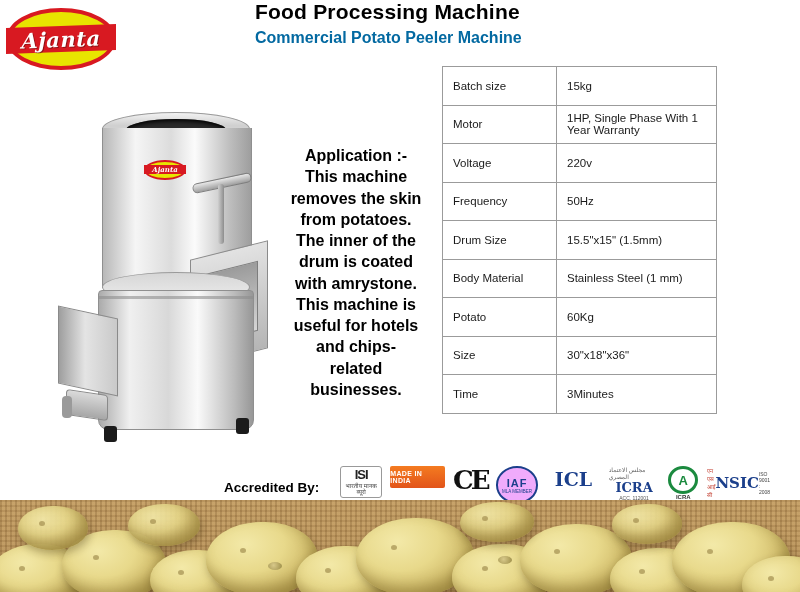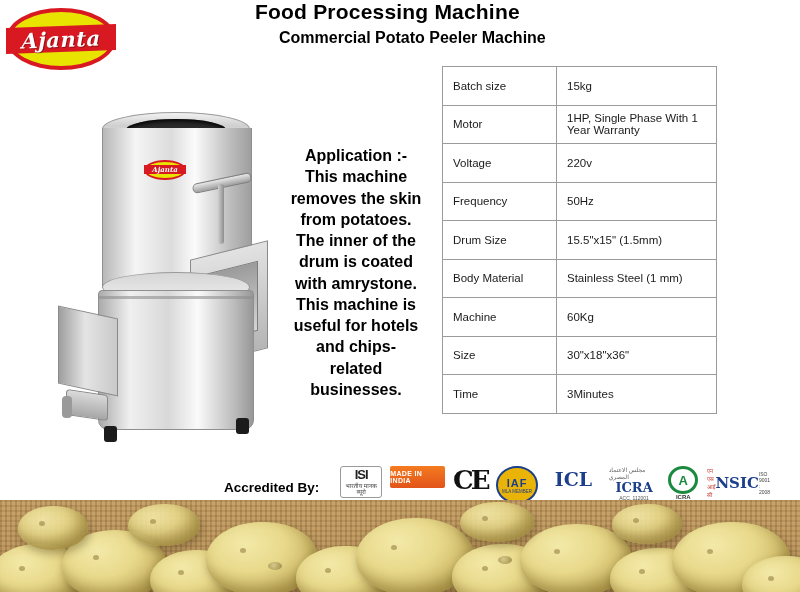--- a/index.html
+++ b/index.html
@@ -72,22 +72,21 @@
     font-weight: bold;
     color: #000000;
     letter-spacing: 0.2px;
   }
   .title-sub {
     position: absolute;
     left: 255px;
     top: 29px;
     font-size: 16px;
     font-weight: bold;
-    color: #000000;
-    margin-left: 24px;
+    color: #0369a1;
   }
 
   
   .machine {
     position: absolute;
     left: 40px;
     top: 100px;
     width: 240px;
     height: 350px;
   }
@@ -334,21 +333,21 @@
     border-radius: 2px;
     color: #fff; font-size: 7px; font-weight: bold; letter-spacing: .3px;
   }
   .bdg-ce {
     width: 40px; height: 28px;
     color: #111; font-size: 26px; font-weight: bold;
     font-family: "DejaVu Serif", serif; letter-spacing: -3px;
   }
   .bdg-iaf {
     width: 44px; height: 34px; border-radius: 50%;
-    border: 2px solid #1b3f8b; background: #eab308;
+    border: 2px solid #1b3f8b; background: #f0abfc;
     flex-direction: column; color: #1b3f8b;
   }
   .bdg-iaf .big { font-size: 11px; font-weight: bold; letter-spacing: 1px; }
   .bdg-iaf .small { font-size: 4.5px; }
   .bdg-icl {
     width: 62px; height: 26px;
     color: #1b3f8b; font-size: 19px; font-weight: bold;
     font-family: "DejaVu Serif", serif;
   }
   .bdg-egac {
@@ -482,21 +481,21 @@
       </tr>
       <tr>
         <td class="k">Drum Size</td>
         <td class="v">15.5"x15" (1.5mm)</td>
       </tr>
       <tr>
         <td class="k">Body Material</td>
         <td class="v">Stainless Steel (1 mm)</td>
       </tr>
       <tr>
-        <td class="k">Machine</td>
+        <td class="k">Potato</td>
         <td class="v">60Kg</td>
       </tr>
       <tr>
         <td class="k">Size</td>
         <td class="v">30"x18"x36"</td>
       </tr>
       <tr>
         <td class="k">Time</td>
         <td class="v">3Minutes</td>
       </tr>

